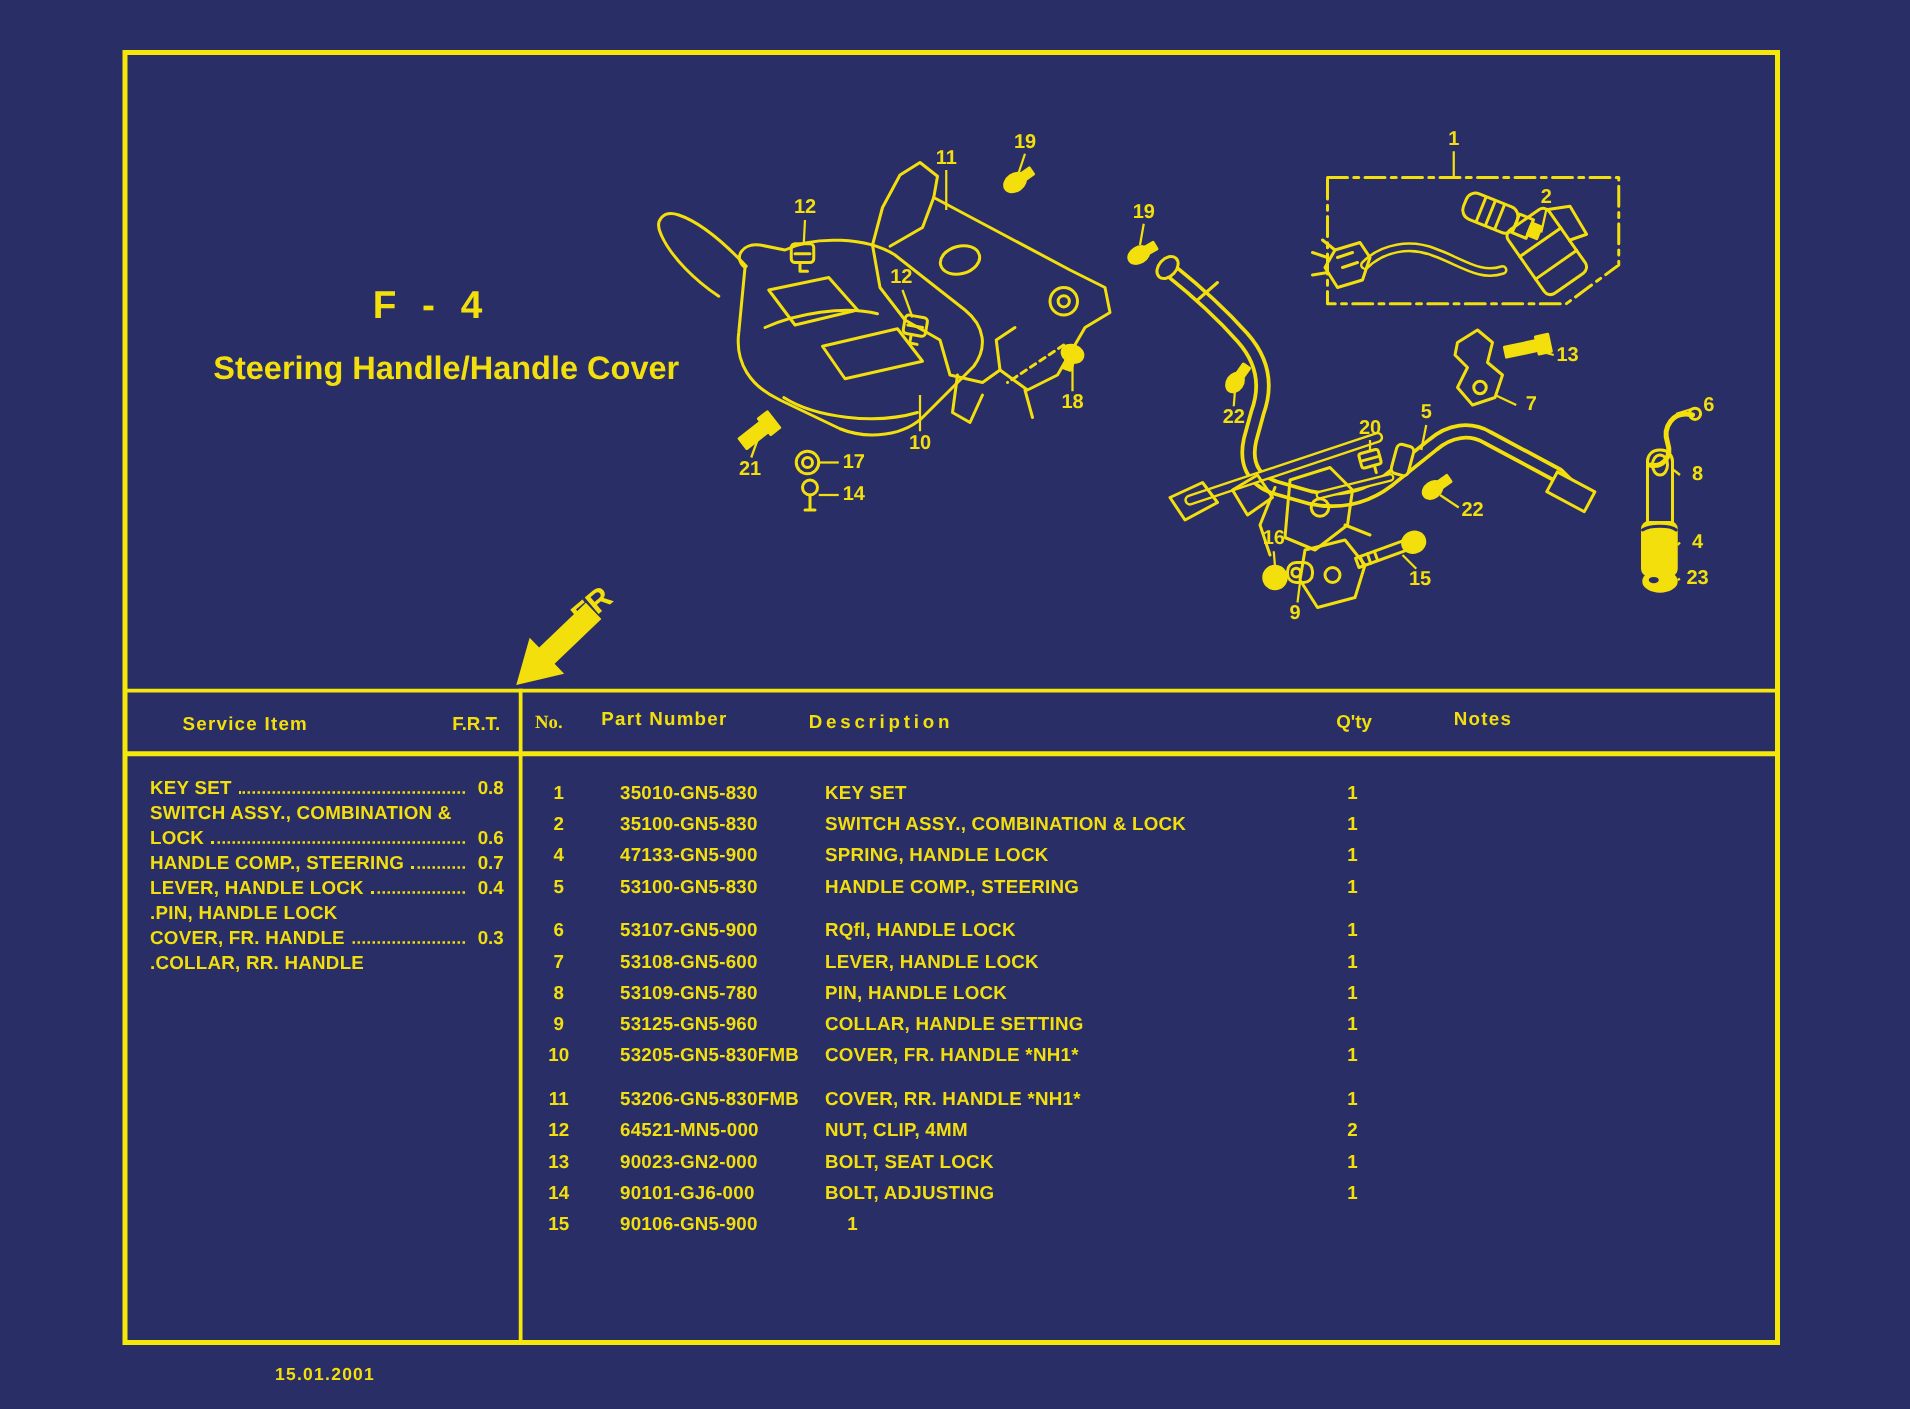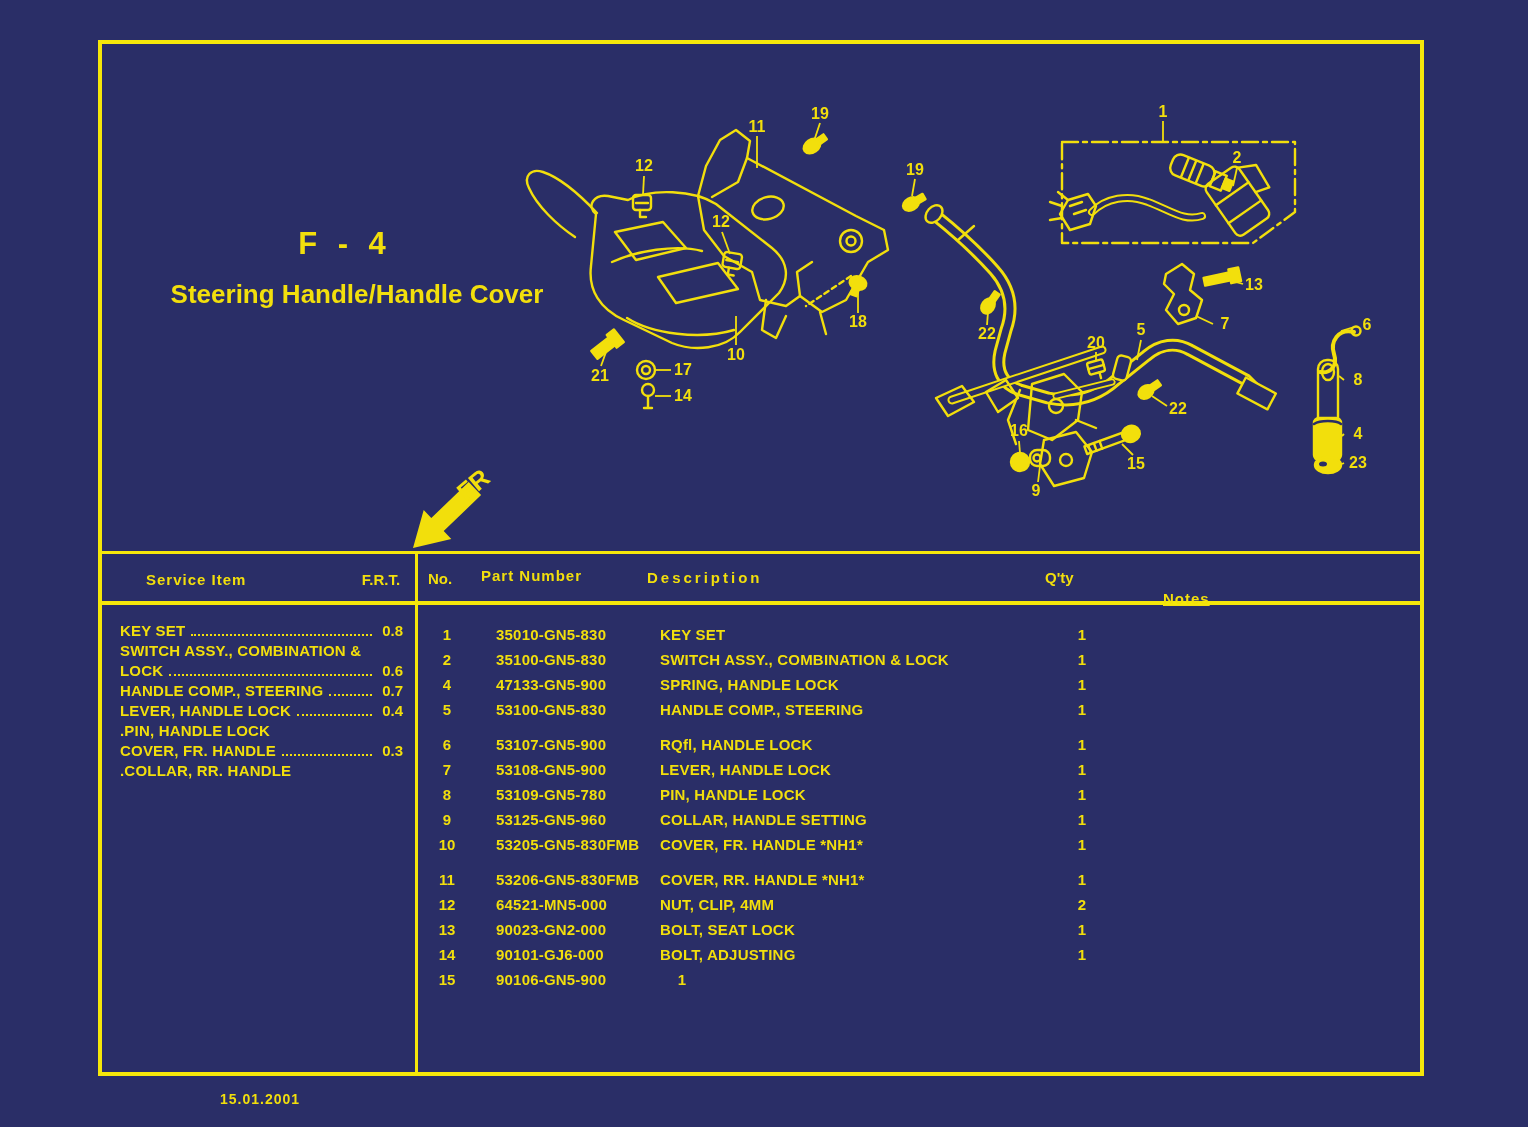--- a/index.html
+++ b/index.html
@@ -14,25 +14,25 @@
   .diagram{position:absolute;left:0;top:0;width:1528px;height:1127px;pointer-events:none;}
 
   .title-code{position:absolute;left:278px;top:226px;width:134px;text-align:center;
               font-size:31px;font-weight:bold;letter-spacing:6px;}
   .title-name{position:absolute;left:150px;top:279px;width:414px;text-align:center;
               font-size:26px;font-weight:bold;}
 
   .hlabel{position:absolute;font-weight:bold;font-size:15px;white-space:nowrap;text-align:right;}
   #h-service{left:146px;top:571px;letter-spacing:1px;}
   #h-frt{left:352px;top:571px;width:58px;text-align:center;}
-  #h-no{left:428px;top:570px;}
+  #h-no{left:428px;top:570px;font-family:Liberation Serif, serif;}
   #h-part{left:481px;top:567px;letter-spacing:1px;}
   #h-desc{left:647px;top:569px;letter-spacing:3px;}
-  #h-qty{left:1045px;top:569px;}
-  #h-notes{left:1163px;top:590px;letter-spacing:1px;text-decoration:underline;}
+  #h-qty{left:1069px;top:569px;}
+  #h-notes{left:1163px;top:567px;letter-spacing:1px;}
 
   .service{position:absolute;left:120px;top:621px;width:283px;font-size:15px;font-weight:bold;}
   .srow{display:flex;align-items:baseline;height:20px;line-height:20px;white-space:nowrap;}
   .srow .lbl{letter-spacing:.2px;}
   .srow .dots{flex:1;border-bottom:2px dotted #F2DF0C;margin:0 3px 4px 6px;min-width:0;}
   .srow.no-frt .dots{border-bottom:none;}
   .srow .frt{width:28px;text-align:right;}
 
   .parts{position:absolute;left:430px;top:622px;width:990px;font-size:15px;font-weight:bold;}
   .prow{display:flex;height:25px;line-height:25px;white-space:nowrap;}
@@ -361,21 +361,21 @@
       </div>
       <div class="prow gap">
         <span class="col-no">6</span>
         <span class="col-part">53107-GN5-900</span>
         <span class="col-desc">RQfl, HANDLE LOCK</span>
         <span class="col-qty">1</span>
         <span class="col-notes"></span>
       </div>
       <div class="prow">
         <span class="col-no">7</span>
-        <span class="col-part">53108-GN5-900</span>
+        <span class="col-part">53108-GN5-600</span>
         <span class="col-desc">LEVER, HANDLE LOCK</span>
         <span class="col-qty">1</span>
         <span class="col-notes"></span>
       </div>
       <div class="prow">
         <span class="col-no">8</span>
         <span class="col-part">53109-GN5-780</span>
         <span class="col-desc">PIN, HANDLE LOCK</span>
         <span class="col-qty">1</span>
         <span class="col-notes"></span>

